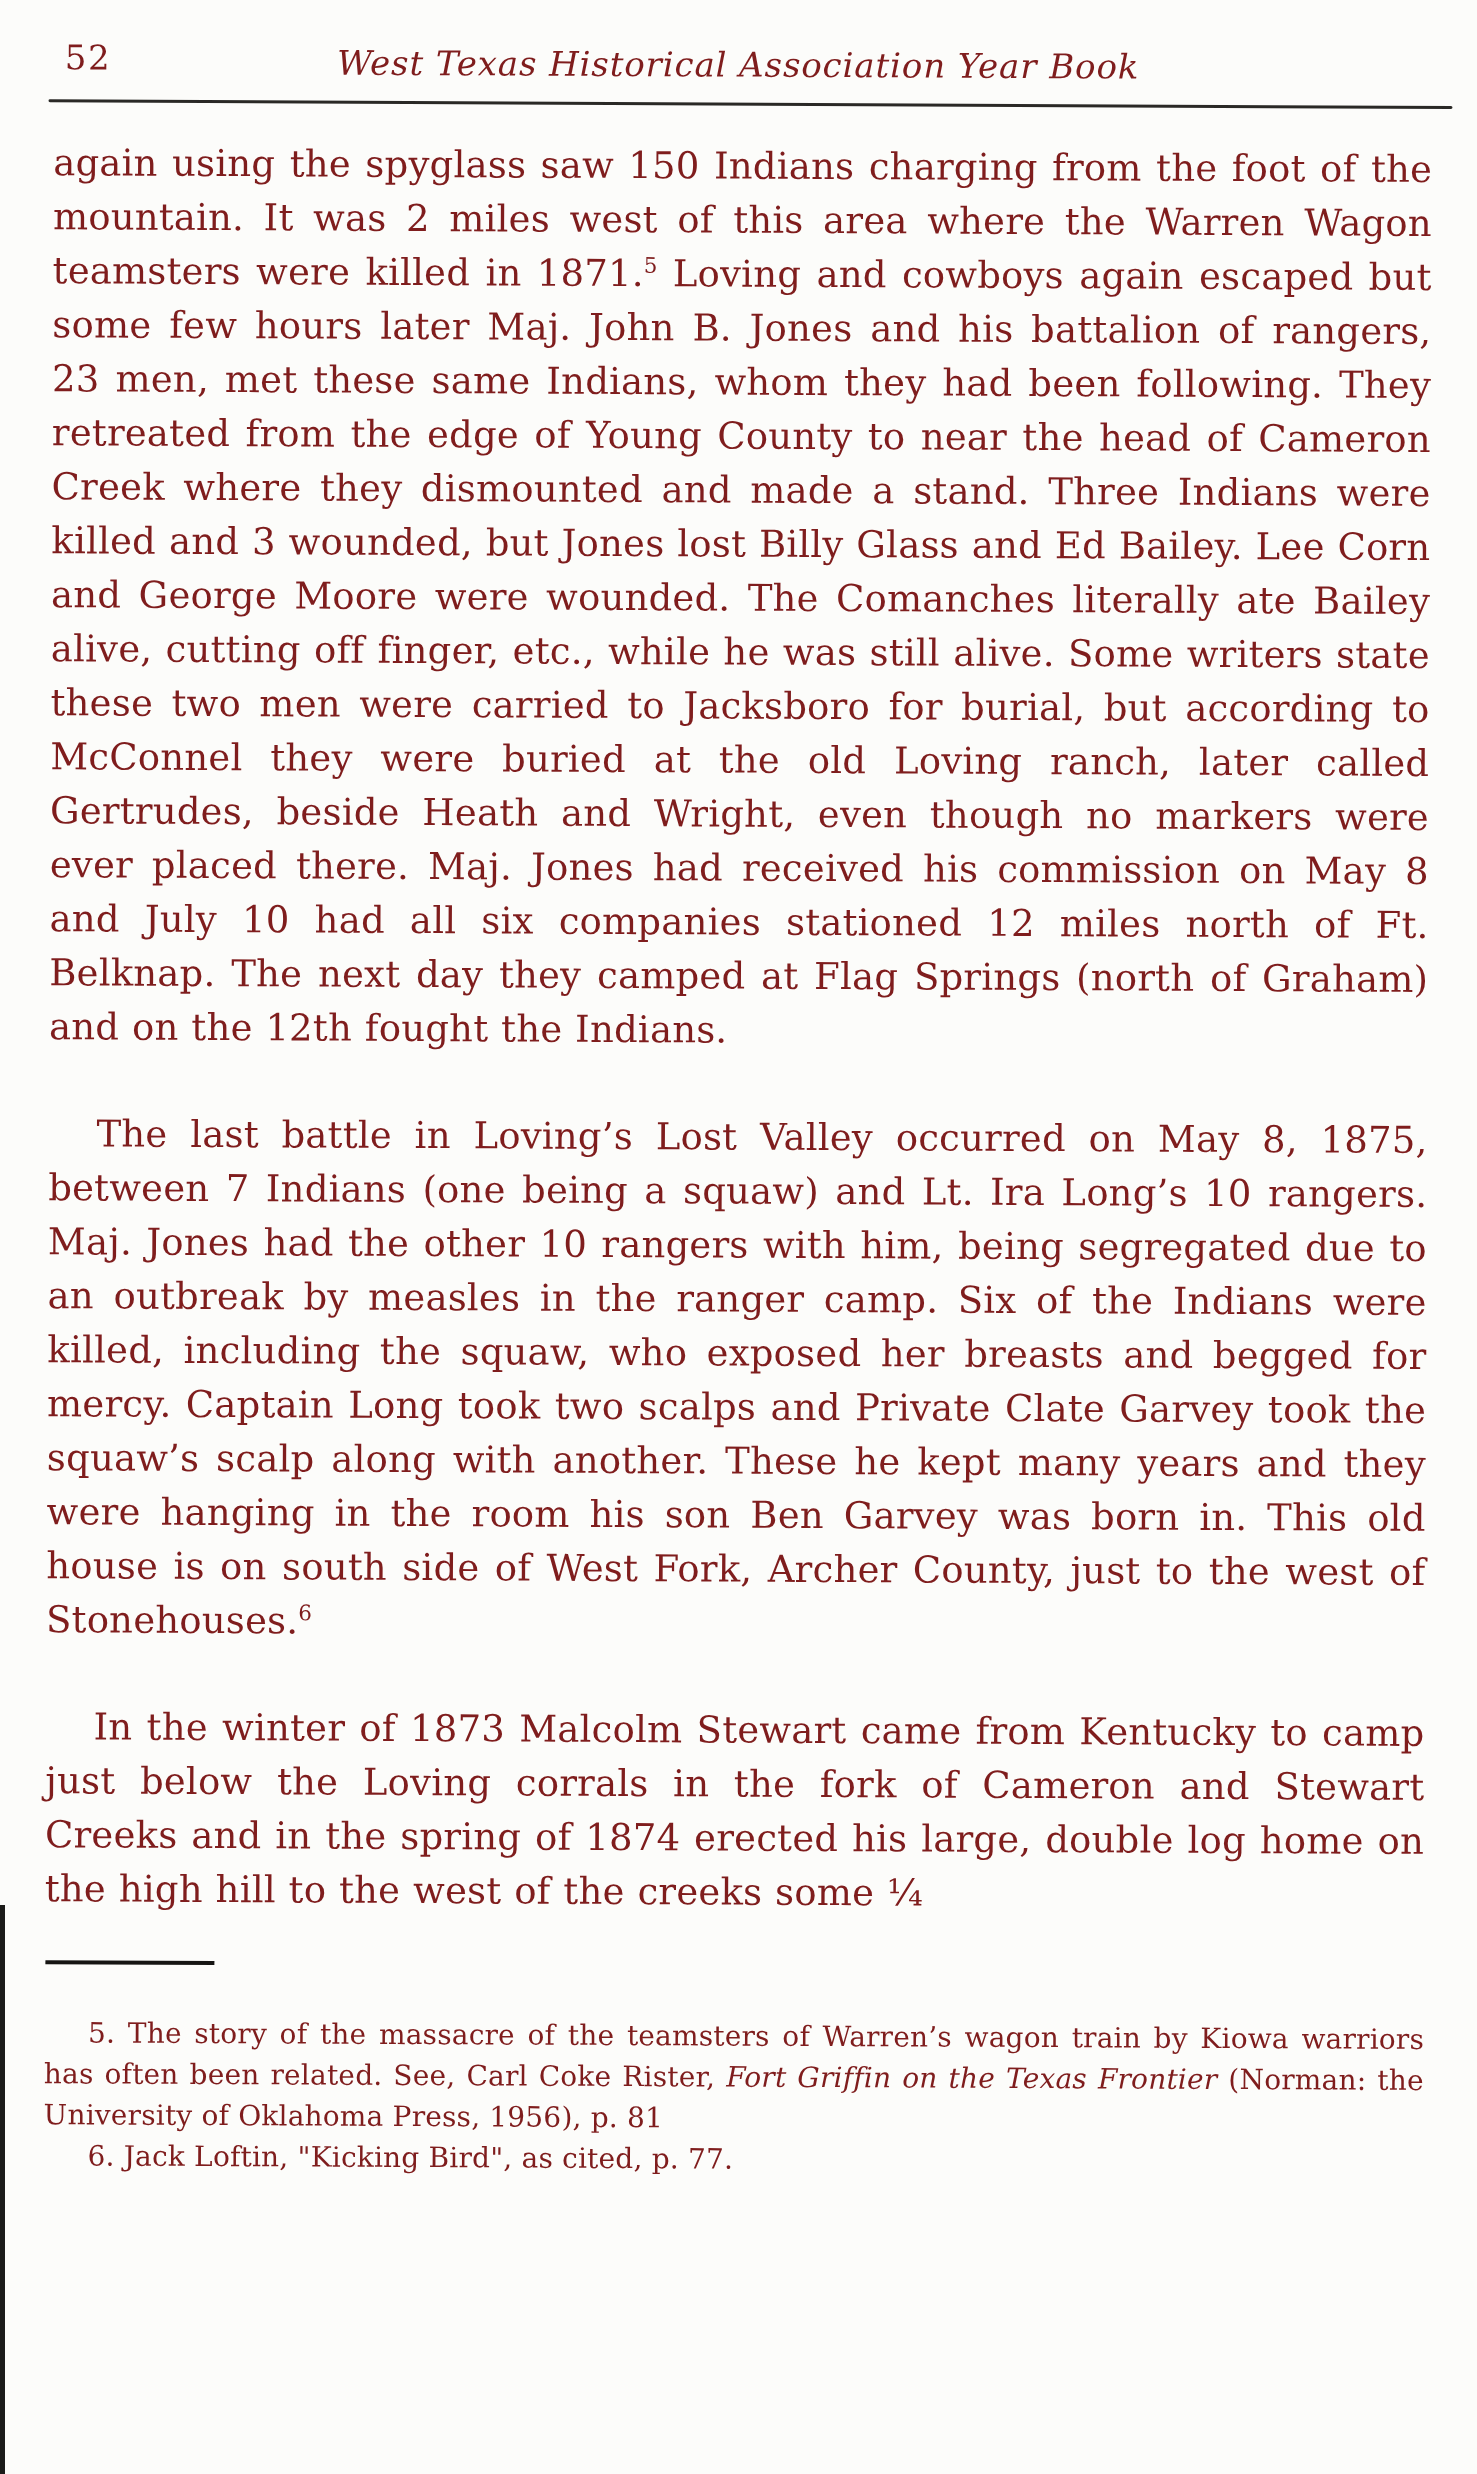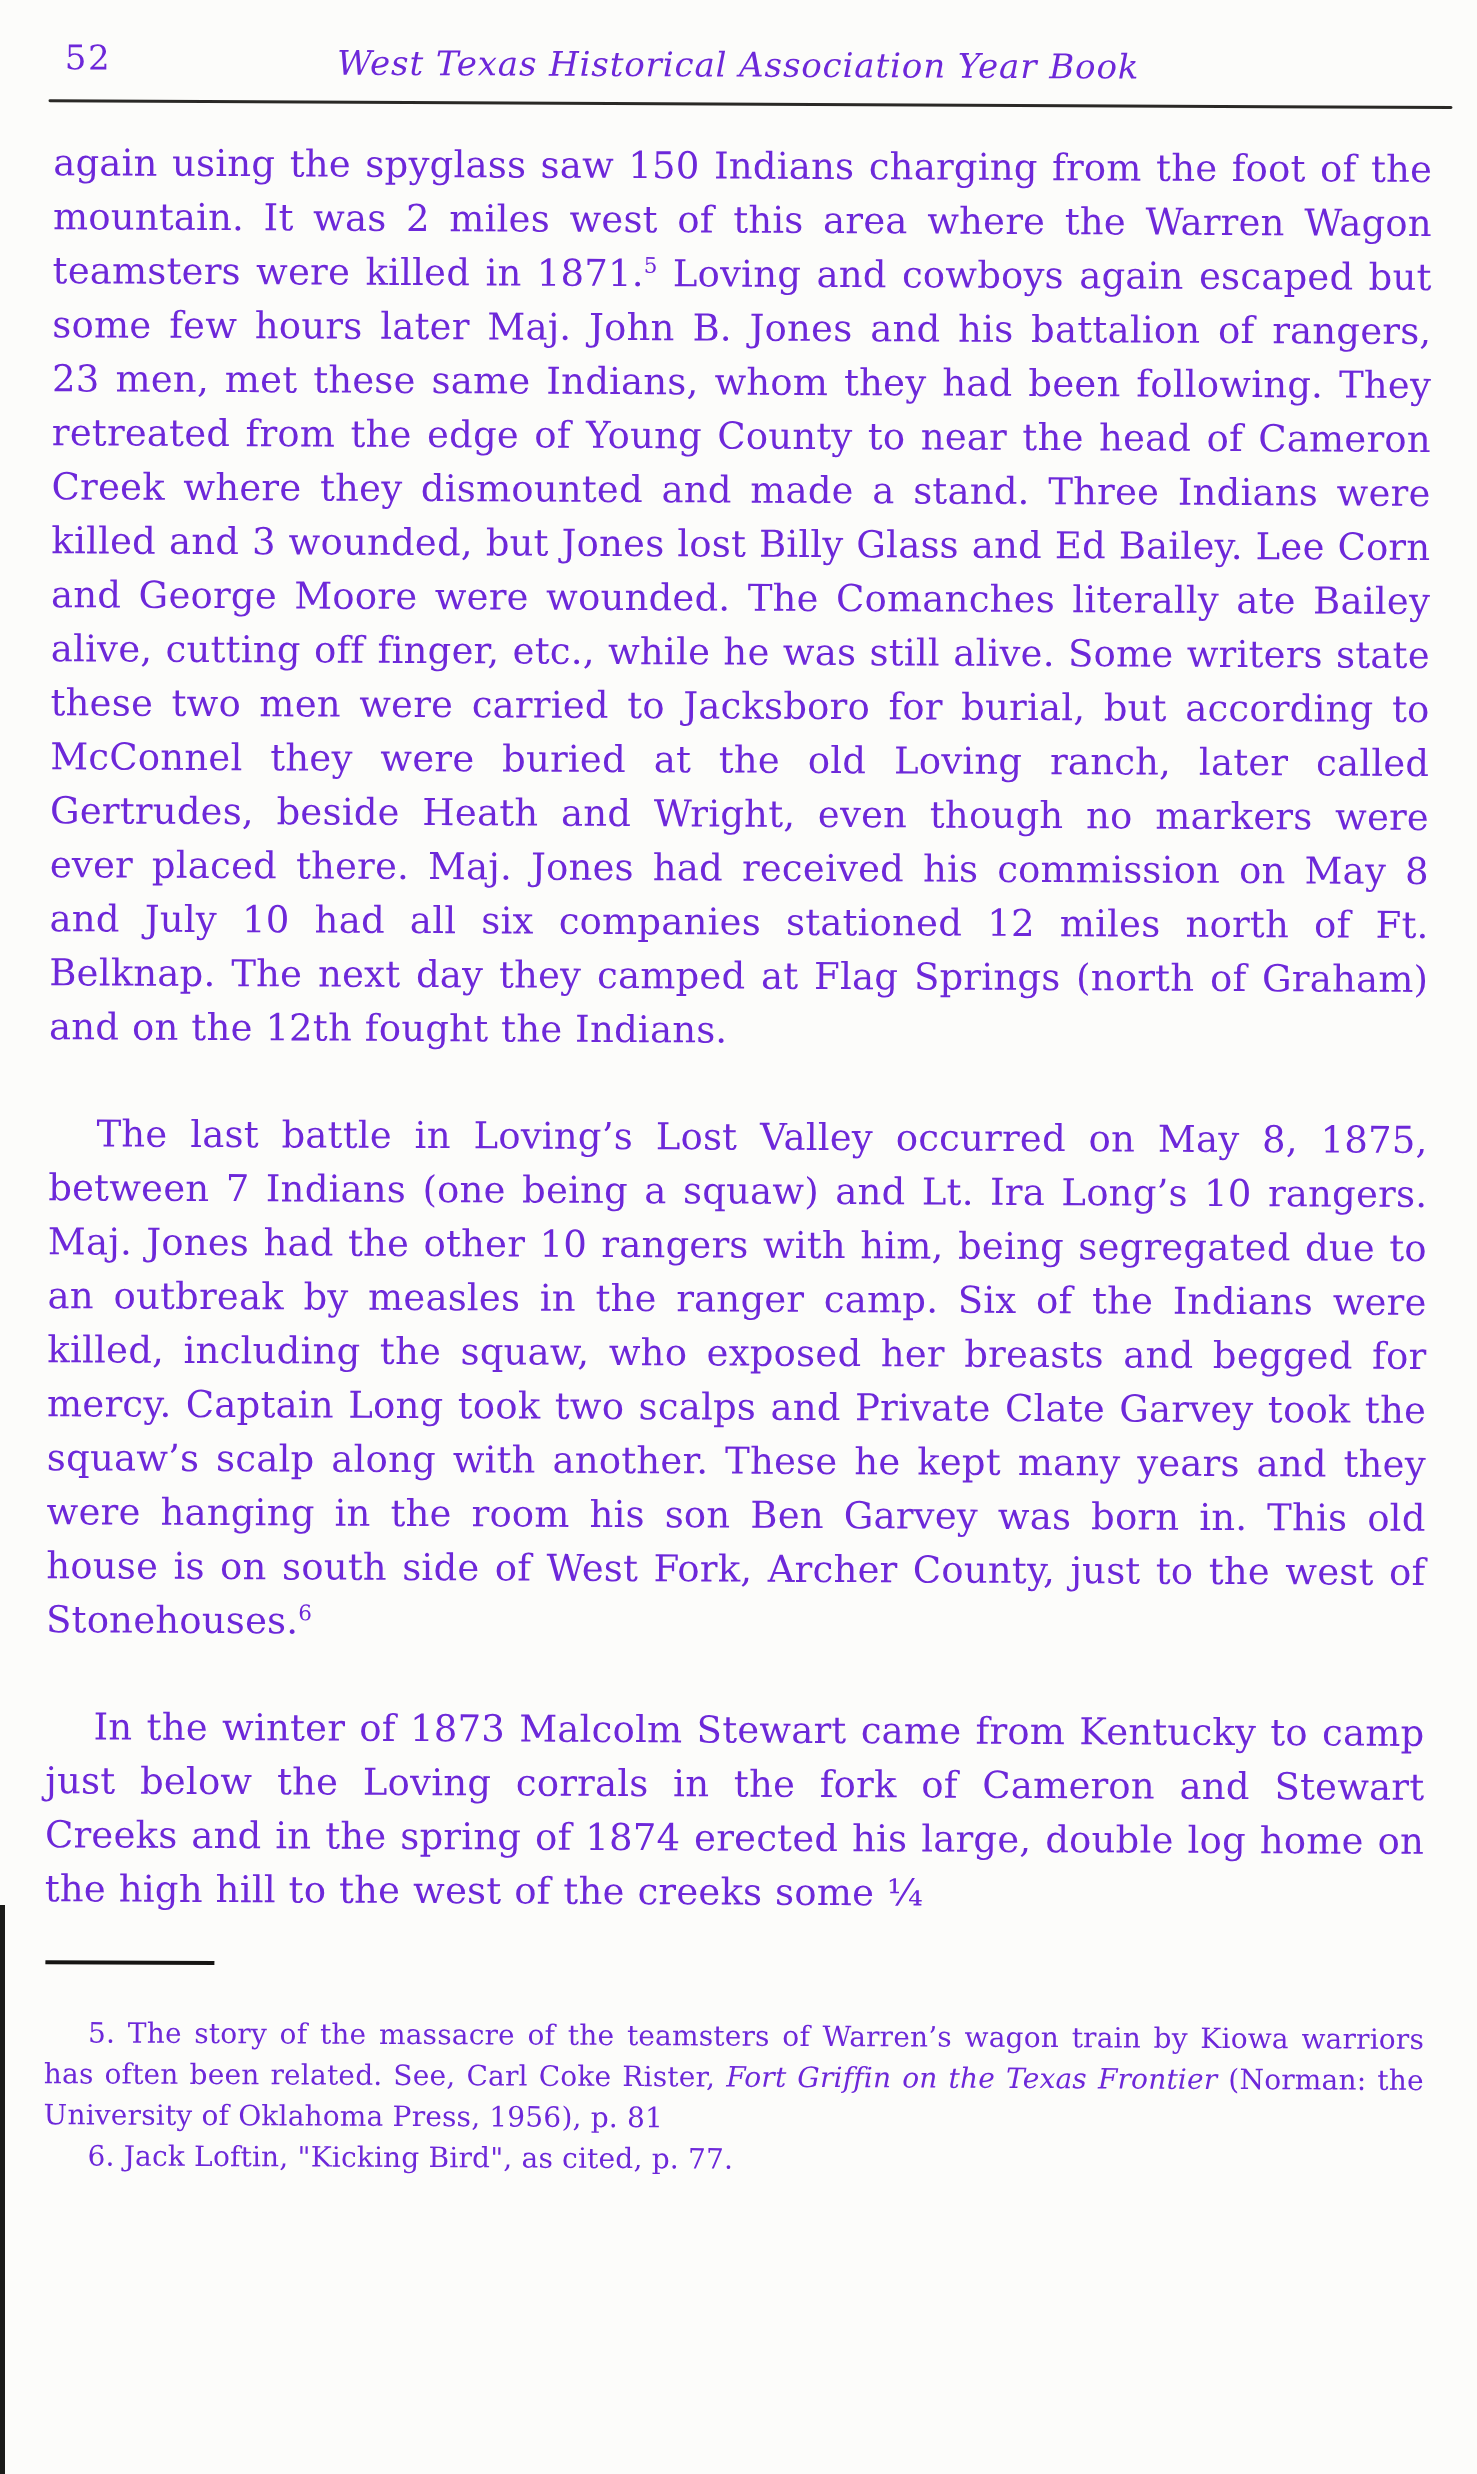--- a/index.html
+++ b/index.html
@@ -6,21 +6,21 @@
     margin: 0;
     padding: 0;
     background: #e9e8e3;
   }
   .page {
     position: relative;
     width: 1477px;
     height: 2475px;
     margin: 0 auto;
     background: #fcfcfa;
-    color: #6d28d9;
+    color: #7f1d1d;
     font-family: "DejaVu Serif", "Liberation Serif", serif;
     overflow: hidden;
   }
   .tilt {
     transform: rotate(0.28deg);
     transform-origin: 0 0;
   }
   .page-header {
     position: relative;
     padding-top: 41px;

